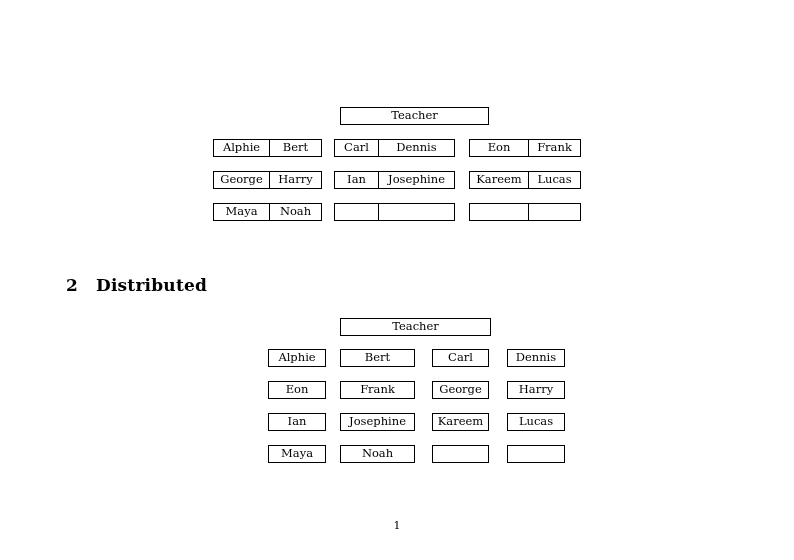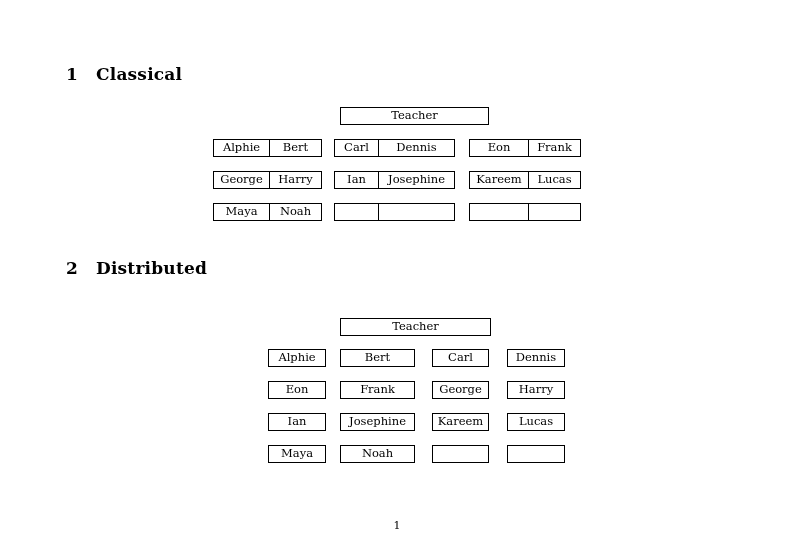--- a/index.html
+++ b/index.html
@@ -35,21 +35,21 @@
   }
   .section-heading .sec-num {
     display: inline-block;
     width: 30px;
   }
   .section-heading .sec-title {
     display: inline-block;
   }
 
   #heading-classical { left: 66px; top: 64px; }
-  #heading-distributed { left: 66px; top: 258px; }
+  #heading-distributed { left: 66px; top: 275px; }
 
   
   .box {
     position: absolute;
     box-sizing: border-box;
     border: 1px solid #000000;
     background: #ffffff;
     font-size: 11.5px;
     line-height: 1;
     display: flex;
@@ -92,23 +92,20 @@
     width: 794px;
     text-align: center;
     font-size: 11px;
   }
 </style>
 </head>
 <body>
 
 <div class="page">
 
-  <div class="section-heading" id="heading-classical">
-    <span class="sec-num">1</span><span class="sec-title">Classical</span>
-  </div>
 
   <div class="box" style="left:320px; top:107px; width:149px;">Teacher</div>
 
   <div class="split-box" style="left:213px; top:139px; width:109px;">
     <div class="cell left" style="width:56px;">Alphie</div>
     <div class="cell" style="width:51px;">Bert</div>
   </div>
 
   <div class="split-box" style="left:213px; top:171px; width:109px;">
     <div class="cell left" style="width:56px;">George</div>

